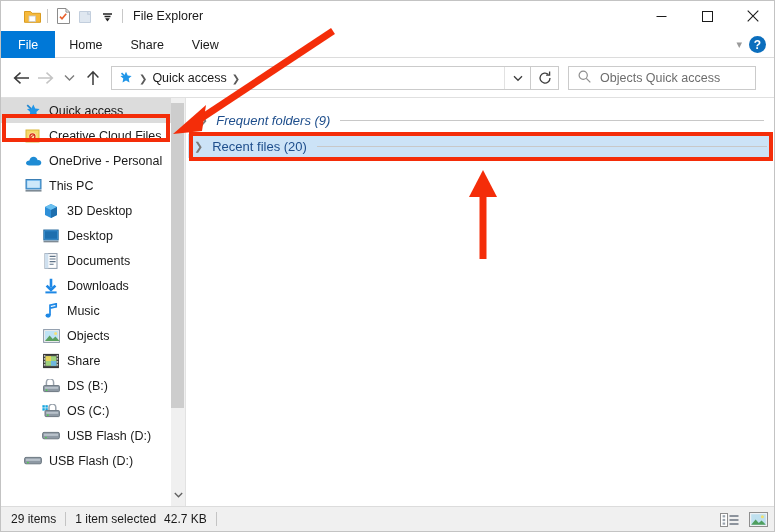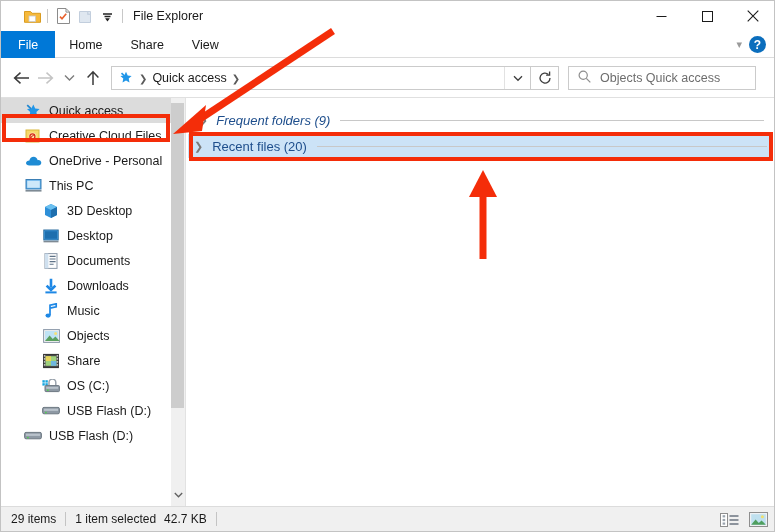--- a/index.html
+++ b/index.html
@@ -426,20 +426,31 @@
                 <rect x="13.7" y="5.2" width="1.4" height="1.4"></rect>
                 <rect x="13.7" y="8.2" width="1.4" height="1.4"></rect>
                 <rect x="13.7" y="11.2" width="1.4" height="1.4"></rect>
               </g>
             </svg>
           </span>
           <span>Share</span>
         </div>
         <div class="navitem lvl1">
           <span class="ni-ico">
+            <svg width="17" height="14" viewBox="0 0 17 14">
+              <path d="M3.4 6.6V3.4a3.6 3.6 0 0 1 7.2 0v3.2" fill="none" stroke="#9aa3ad" stroke-width="1.5"></path>
+              <rect x="0.6" y="6.6" width="15.8" height="6" rx="0.8" fill="#8e99a4" stroke="#6d7882" stroke-width="1"></rect>
+              <rect x="1.8" y="7.8" width="13.4" height="2" fill="#b9c2cb"></rect>
+              <circle cx="3.6" cy="11.2" r="0.9" fill="#4fd14f"></circle>
+            </svg>
+          </span>
+          <span>DS (B:)</span>
+        </div>
+        <div class="navitem lvl1">
+          <span class="ni-ico">
             <svg width="18" height="14" viewBox="0 0 18 14">
               <g fill="#16a5de">
                 <rect x="0.4" y="1.2" width="2.4" height="2.4"></rect>
                 <rect x="3.4" y="1.2" width="2.4" height="2.4"></rect>
                 <rect x="0.4" y="4.2" width="2.4" height="2.4"></rect>
                 <rect x="3.4" y="4.2" width="2.4" height="2.4"></rect>
               </g>
               <path d="M7 6.6V3.4a3.4 3.4 0 0 1 6.8 0v3.2" fill="none" stroke="#9aa3ad" stroke-width="1.5"></path>
               <rect x="3" y="6.6" width="14.4" height="6" rx="0.8" fill="#8e99a4" stroke="#6d7882" stroke-width="1"></rect>
               <rect x="4.2" y="7.8" width="12" height="2" fill="#b9c2cb"></rect>

